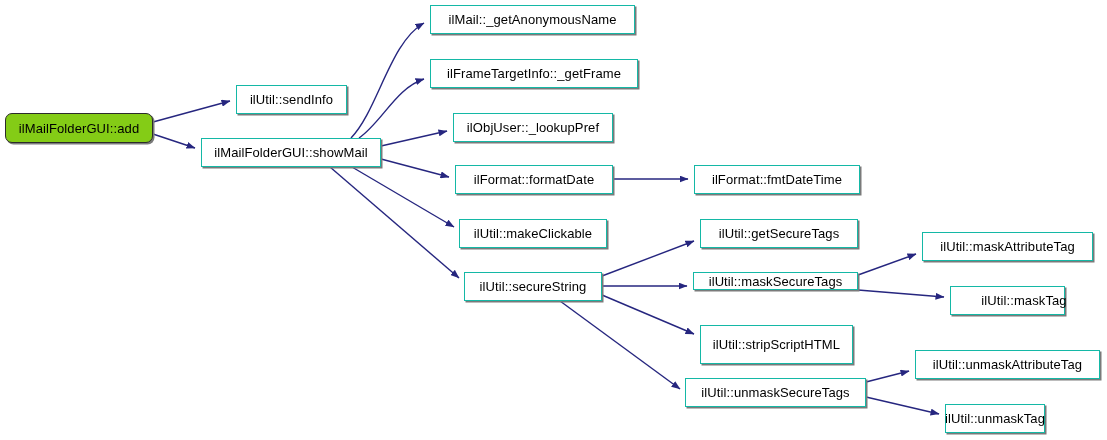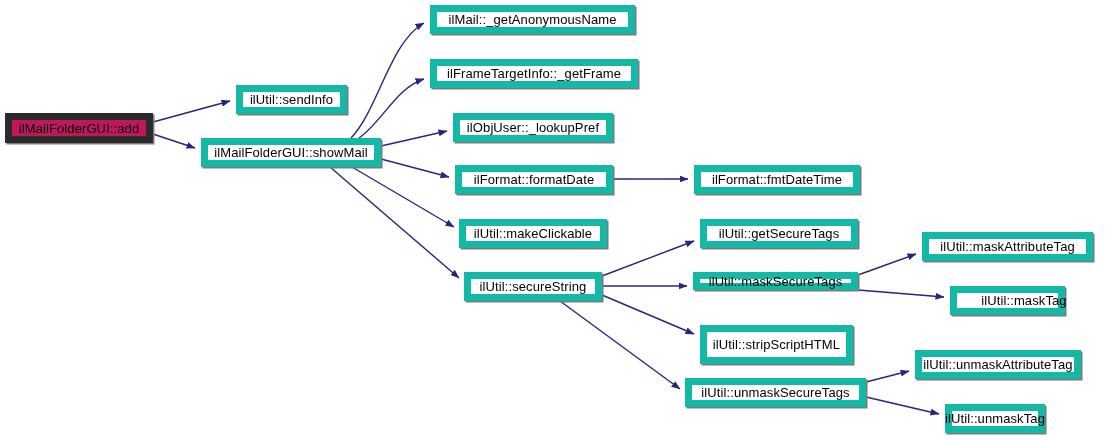--- a/index.html
+++ b/index.html
@@ -24,32 +24,33 @@
     height: 440px;
     pointer-events: none;
   }
   .node {
     position: absolute;
     box-sizing: border-box;
     display: flex;
     align-items: center;
     justify-content: center;
     background: #ffffff;
-    border: 7px solid #14b8a6;
+    border: 1px solid #14b8a6;
     box-shadow: 1.5px 1.5px 0 0 #7a7a7a;
     color: #000000;
     font-size: 13px;
     line-height: 1;
     white-space: nowrap;
     letter-spacing: 0.1px;
     cursor: default;
   }
   .node.root {
-    background: #be185d;
+    background: #84cc16;
     border-color: #2b2b2b;
+    border-radius: 7px;
   }
   .node .label {
     display: block;
     padding: 0 4px;
   }
 </style>
 </head>
 <body>
 
 <div id="graph">
@@ -121,20 +122,20 @@
       </div>
       <div class="node" style="left: 685px; top: 378px; width: 181px; height: 29px;">
         <span class="label">ilUtil::unmaskSecureTags</span>
       </div>
       <div class="node" style="left: 922px; top: 232px; width: 171px; height: 29px;">
         <span class="label">ilUtil::maskAttributeTag</span>
       </div>
       <div class="node" style="left: 950px; top: 286px; width: 115px; height: 29px; padding-left: 33px;">
         <span class="label">ilUtil::maskTag</span>
       </div>
-      <div class="node" style="left: 915px; top: 350px; width: 166px; height: 29px; text-align: center;">
+      <div class="node" style="left: 915px; top: 350px; width: 185px; height: 29px; text-align: center;">
         <span class="label">ilUtil::unmaskAttributeTag</span>
       </div>
       <div class="node" style="left: 945px; top: 404px; width: 100px; height: 29px;">
         <span class="label">ilUtil::unmaskTag</span>
       </div>
     </div>
 </div>
 
 </body></html>

